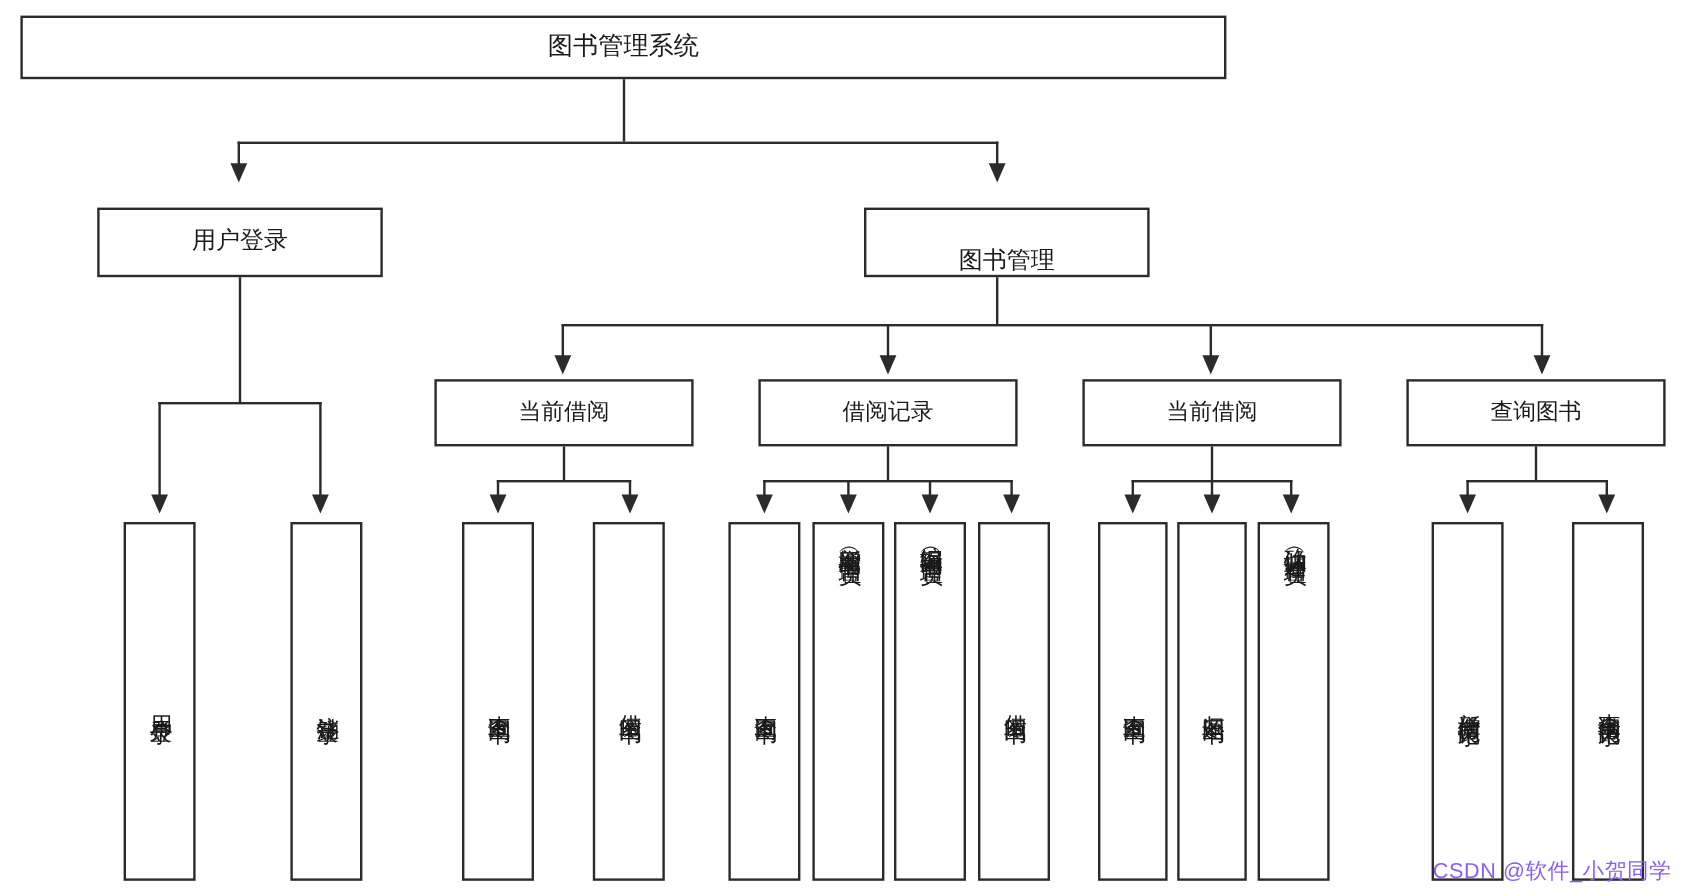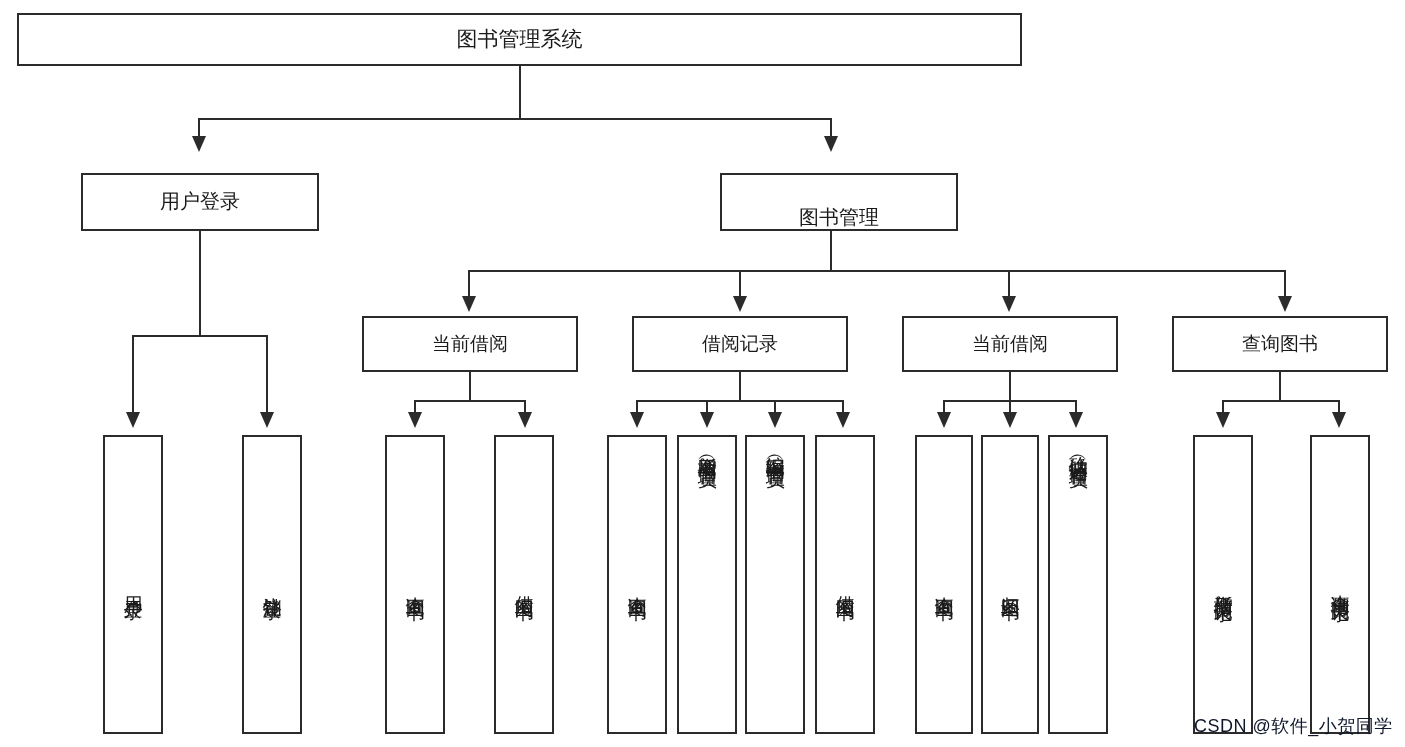--- a/index.html
+++ b/index.html
@@ -80,21 +80,21 @@
     width: 0;
     height: 0;
     border-left: 7px solid transparent;
     border-right: 7px solid transparent;
     border-top: 16px solid #2b2b2b;
   }
 
   
   #watermark {
     position: absolute;
-    color: #0f172a;
+    color: #8b5cf6;
     font-size: 18px;
     letter-spacing: 0.5px;
     white-space: nowrap;
     pointer-events: none;
   }
 </style>
 </head>
 <body>
 
 <div id="canvas">

